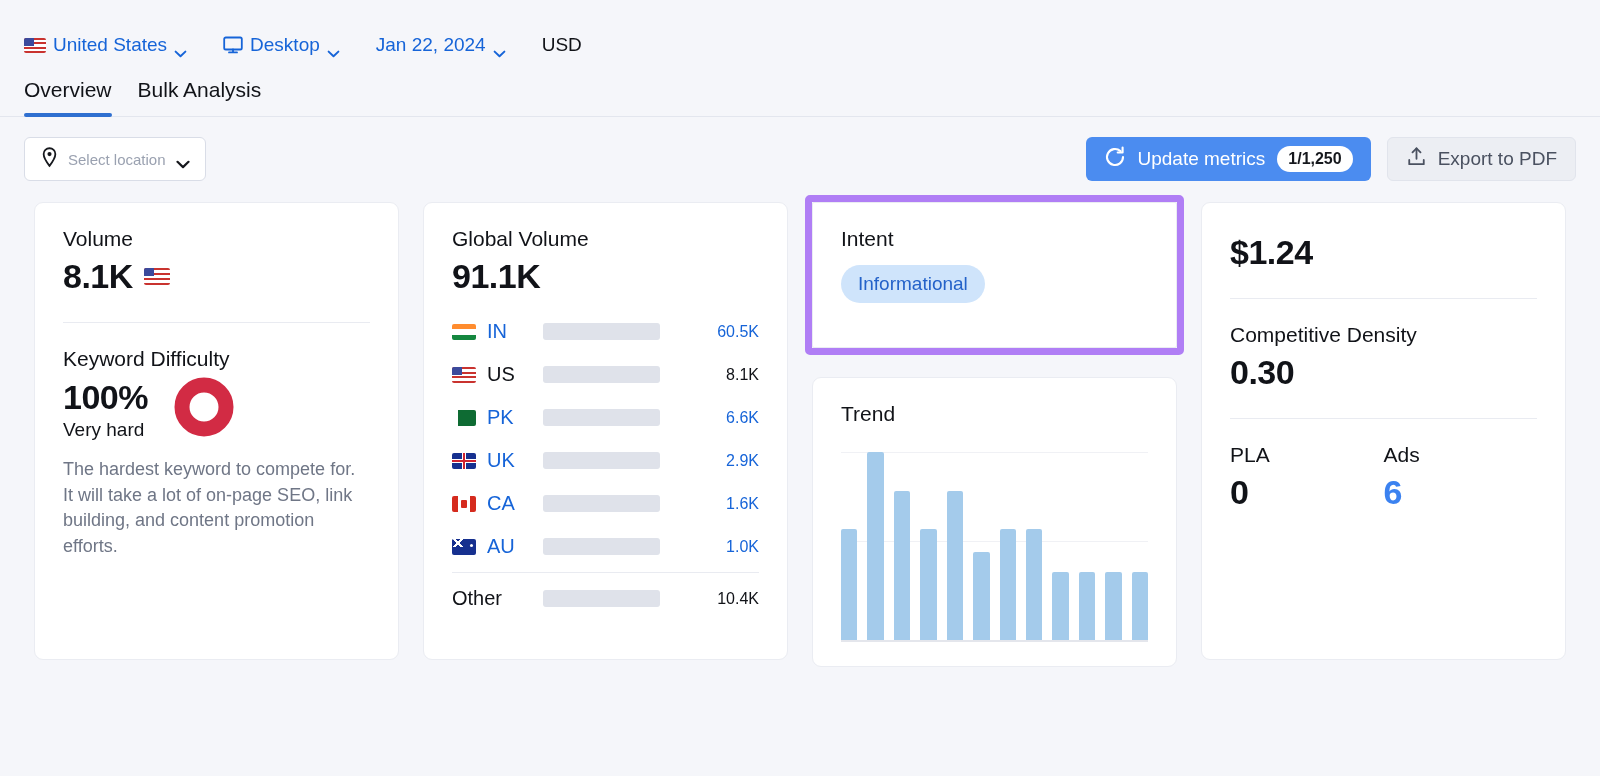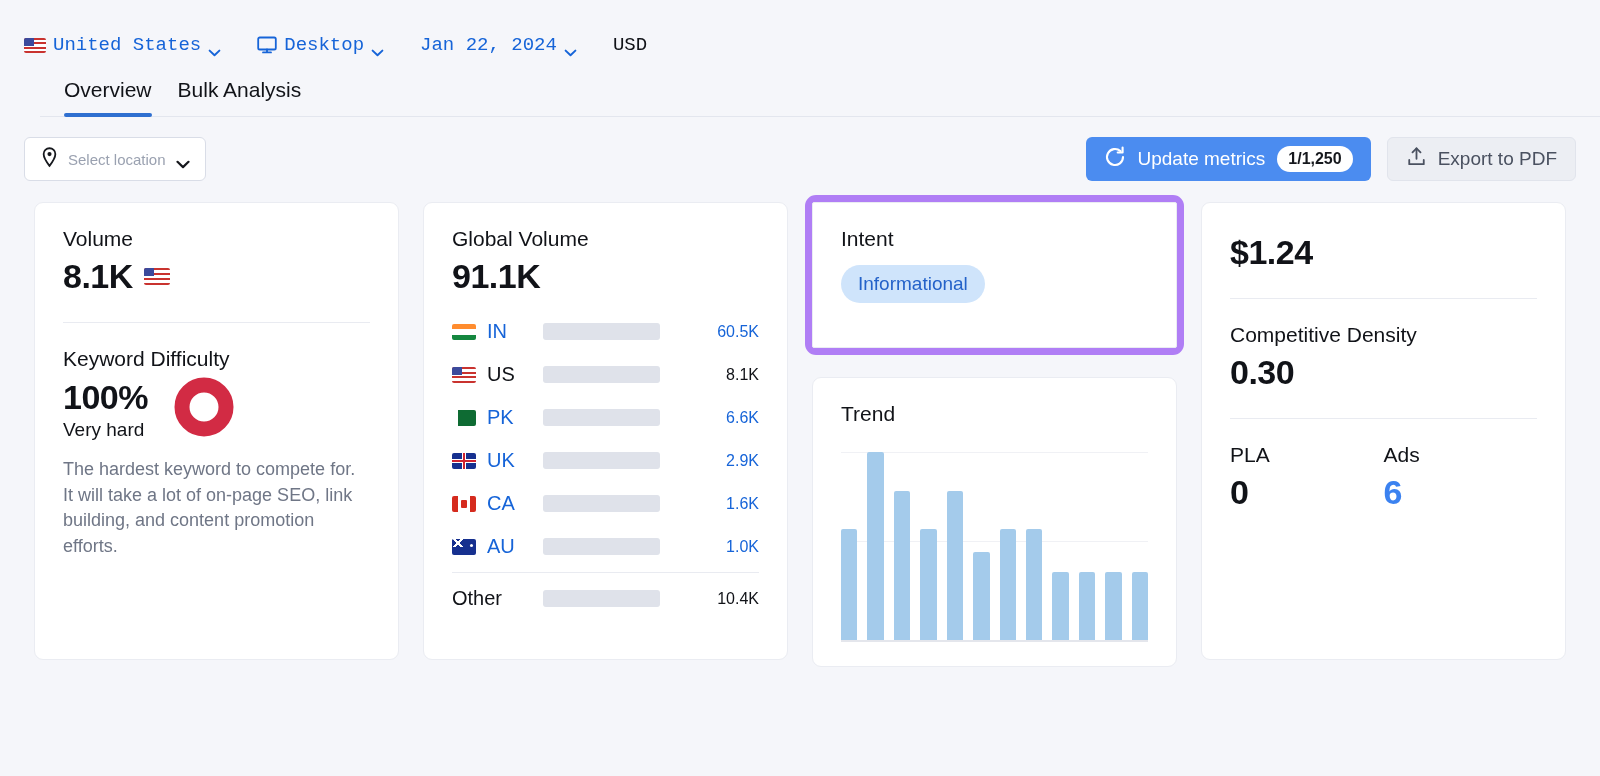--- a/index.html
+++ b/index.html
@@ -12,40 +12,40 @@
   }
   .page { position: relative; width: 1600px; height: 776px; }
 
   
   .header { padding: 18px 0 0 24px; }
   .title-row { display: flex; align-items: center; gap: 11px; }
   .title-main { font-size: 28px; font-weight: 700; letter-spacing: -0.2px; color: #111318; }
   .title-kw { font-size: 28px; font-weight: 400; color: #6b7280; letter-spacing: -0.2px; }
   .plus-icon { width: 24px; height: 24px; display: inline-block; margin-left: 2px; }
 
-  .meta-row { display: flex; align-items: flex-end; gap: 0; margin-top: 16px; font-family: Liberation Mono, monospace; }
+  .meta-row { display: flex; align-items: flex-end; gap: 0; margin-top: 16px; }
   .meta-item { display: flex; align-items: center; gap: 7px; font-size: 19px; color: #1664d8; cursor: pointer; }
   .meta-item.plain { color: #111318; cursor: default; }
   .meta-sep { width: 36px; }
   .flag-us {
     width: 22px; height: 15px; border-radius: 2px; display: inline-block;
     background:
       linear-gradient(to bottom,
         #c9332f 0 14.3%, #fff 14.3% 28.6%, #c9332f 28.6% 42.9%, #fff 42.9% 57.2%,
         #c9332f 57.2% 71.5%, #fff 71.5% 85.8%, #c9332f 85.8% 100%);
     position: relative; overflow: hidden;
   }
   .flag-us::before {
     content:''; position: absolute; left:0; top:0; width: 10px; height: 8px; background:#3b4a9c;
   }
   .chev { width: 13px; height: 8px; display:inline-block; }
   .monitor-icon { width: 20px; height: 18px; display:inline-block; }
 
   
-  .tabs-wrap { margin-top: 22px; position: relative; padding-left: 40px; }
+  .tabs-wrap { margin-top: 22px; position: relative; }
   .tabs { display: flex; gap: 26px; padding-left: 24px; }
   .tab { font-size: 21px; padding-bottom: 14px; color: #111318; cursor: pointer; position: relative; }
   .tab.active { font-weight: 400; }
   .tab.active::after {
     content:''; position:absolute; left:0; right:0; bottom:-1px; height:4px; background:#2f6fd0; border-radius: 2px;
   }
   .tabs-rule { height:1px; background:#e3e6ee; width:100%; }
 
   
   .toolbar { display:flex; align-items:center; justify-content: space-between; padding: 20px 24px 0 24px; }
@@ -99,21 +99,21 @@
   .gv-name-other { font-size:20px; color:#111318; width: 91px; }
   .gv-track { width: 117px; height: 17px; background:#dfe2ea; border-radius:3px; overflow:hidden; flex:none; }
   .gv-fill { height:100%; background:#4ba3f5; border-radius:3px; }
   .gv-fill.dark { background:#1a6fd4; }
   .gv-val { font-size:16px; color:#1664d8; margin-left:auto; }
   .gv-val.dark { color:#111318; }
   .gv-rule { height:1px; background:#e9ebf1; margin: 4px 0 4px 0; }
 
   
   .intent-highlight {
-    border: 7px solid #b07ef5; border-radius: 11px; padding: 0;
+    border: 7px solid #b07ef5; border-radius: 5px; padding: 0;
     width: 379px; margin-left: -7px; margin-top: -7px;
   }
   .intent-card {
     background:#fff; border:1px solid #eaecf2; border-radius:2px;
     padding: 24px 28px; height: 146px;
   }
   .chip {
     display:inline-block; background:#cfe4fb; color:#2462c9; font-size:19px;
     padding: 8px 17px; border-radius:999px; margin-top: 14px;
   }

